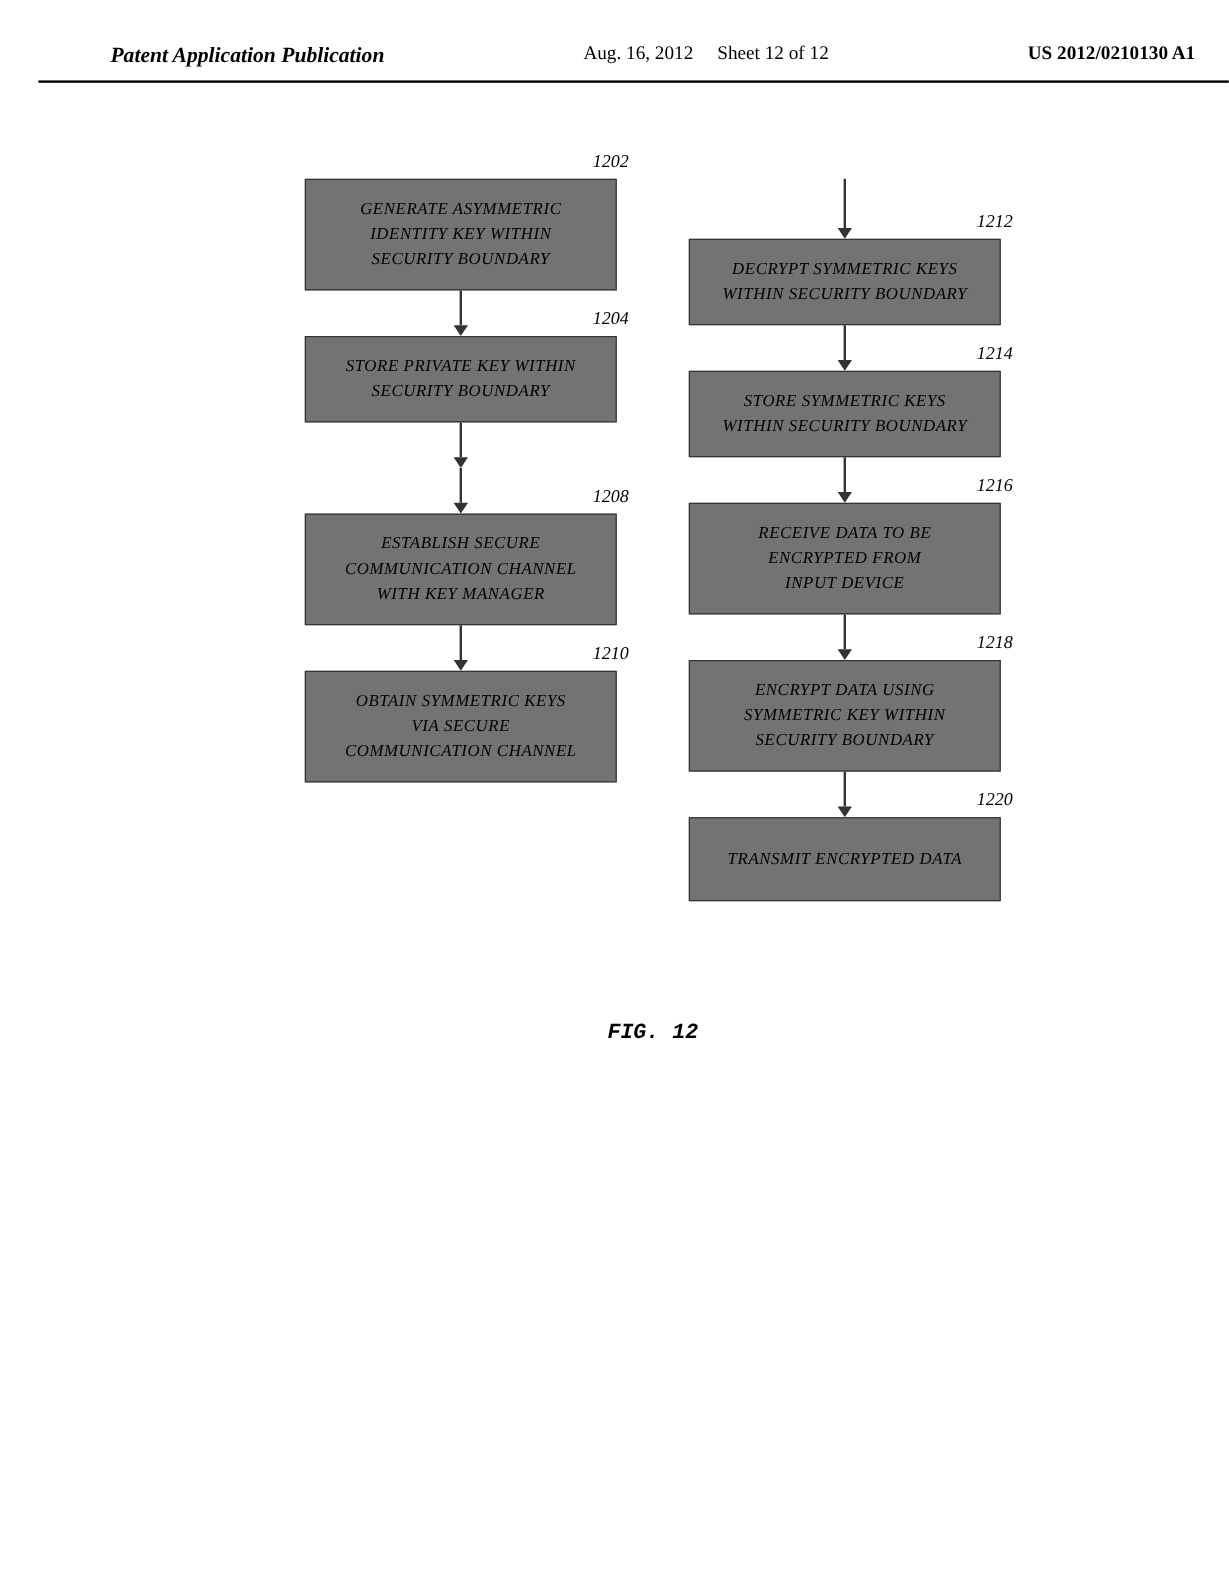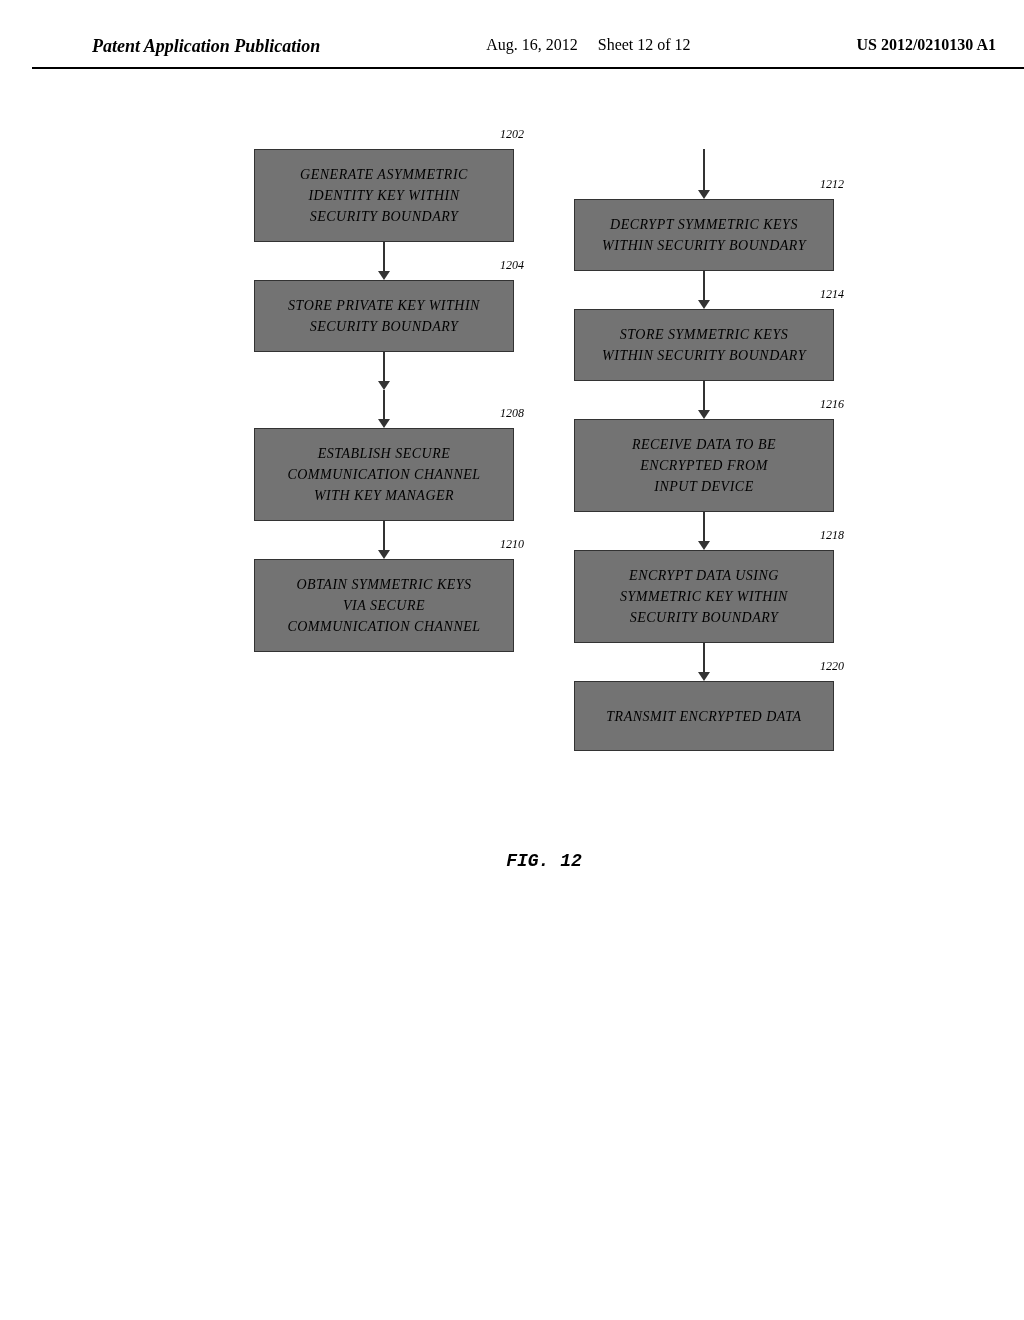--- a/index.html
+++ b/index.html
@@ -68,21 +68,21 @@
       position: relative;
       width: 100%;
       margin-bottom: 0;
     }
 
     .ref-label {
       position: absolute;
       top: -22px;
       right: -10px;
       font-style: italic;
-      font-size: 12px;
+      font-size: 15px;
       font-family: 'Times New Roman', Times, serif;
     }
 
     .flow-box {
       width: 100%;
       border: 1px solid #333;
       padding: 14px 10px;
       text-align: center;
       font-style: italic;
       font-size: 14px;

